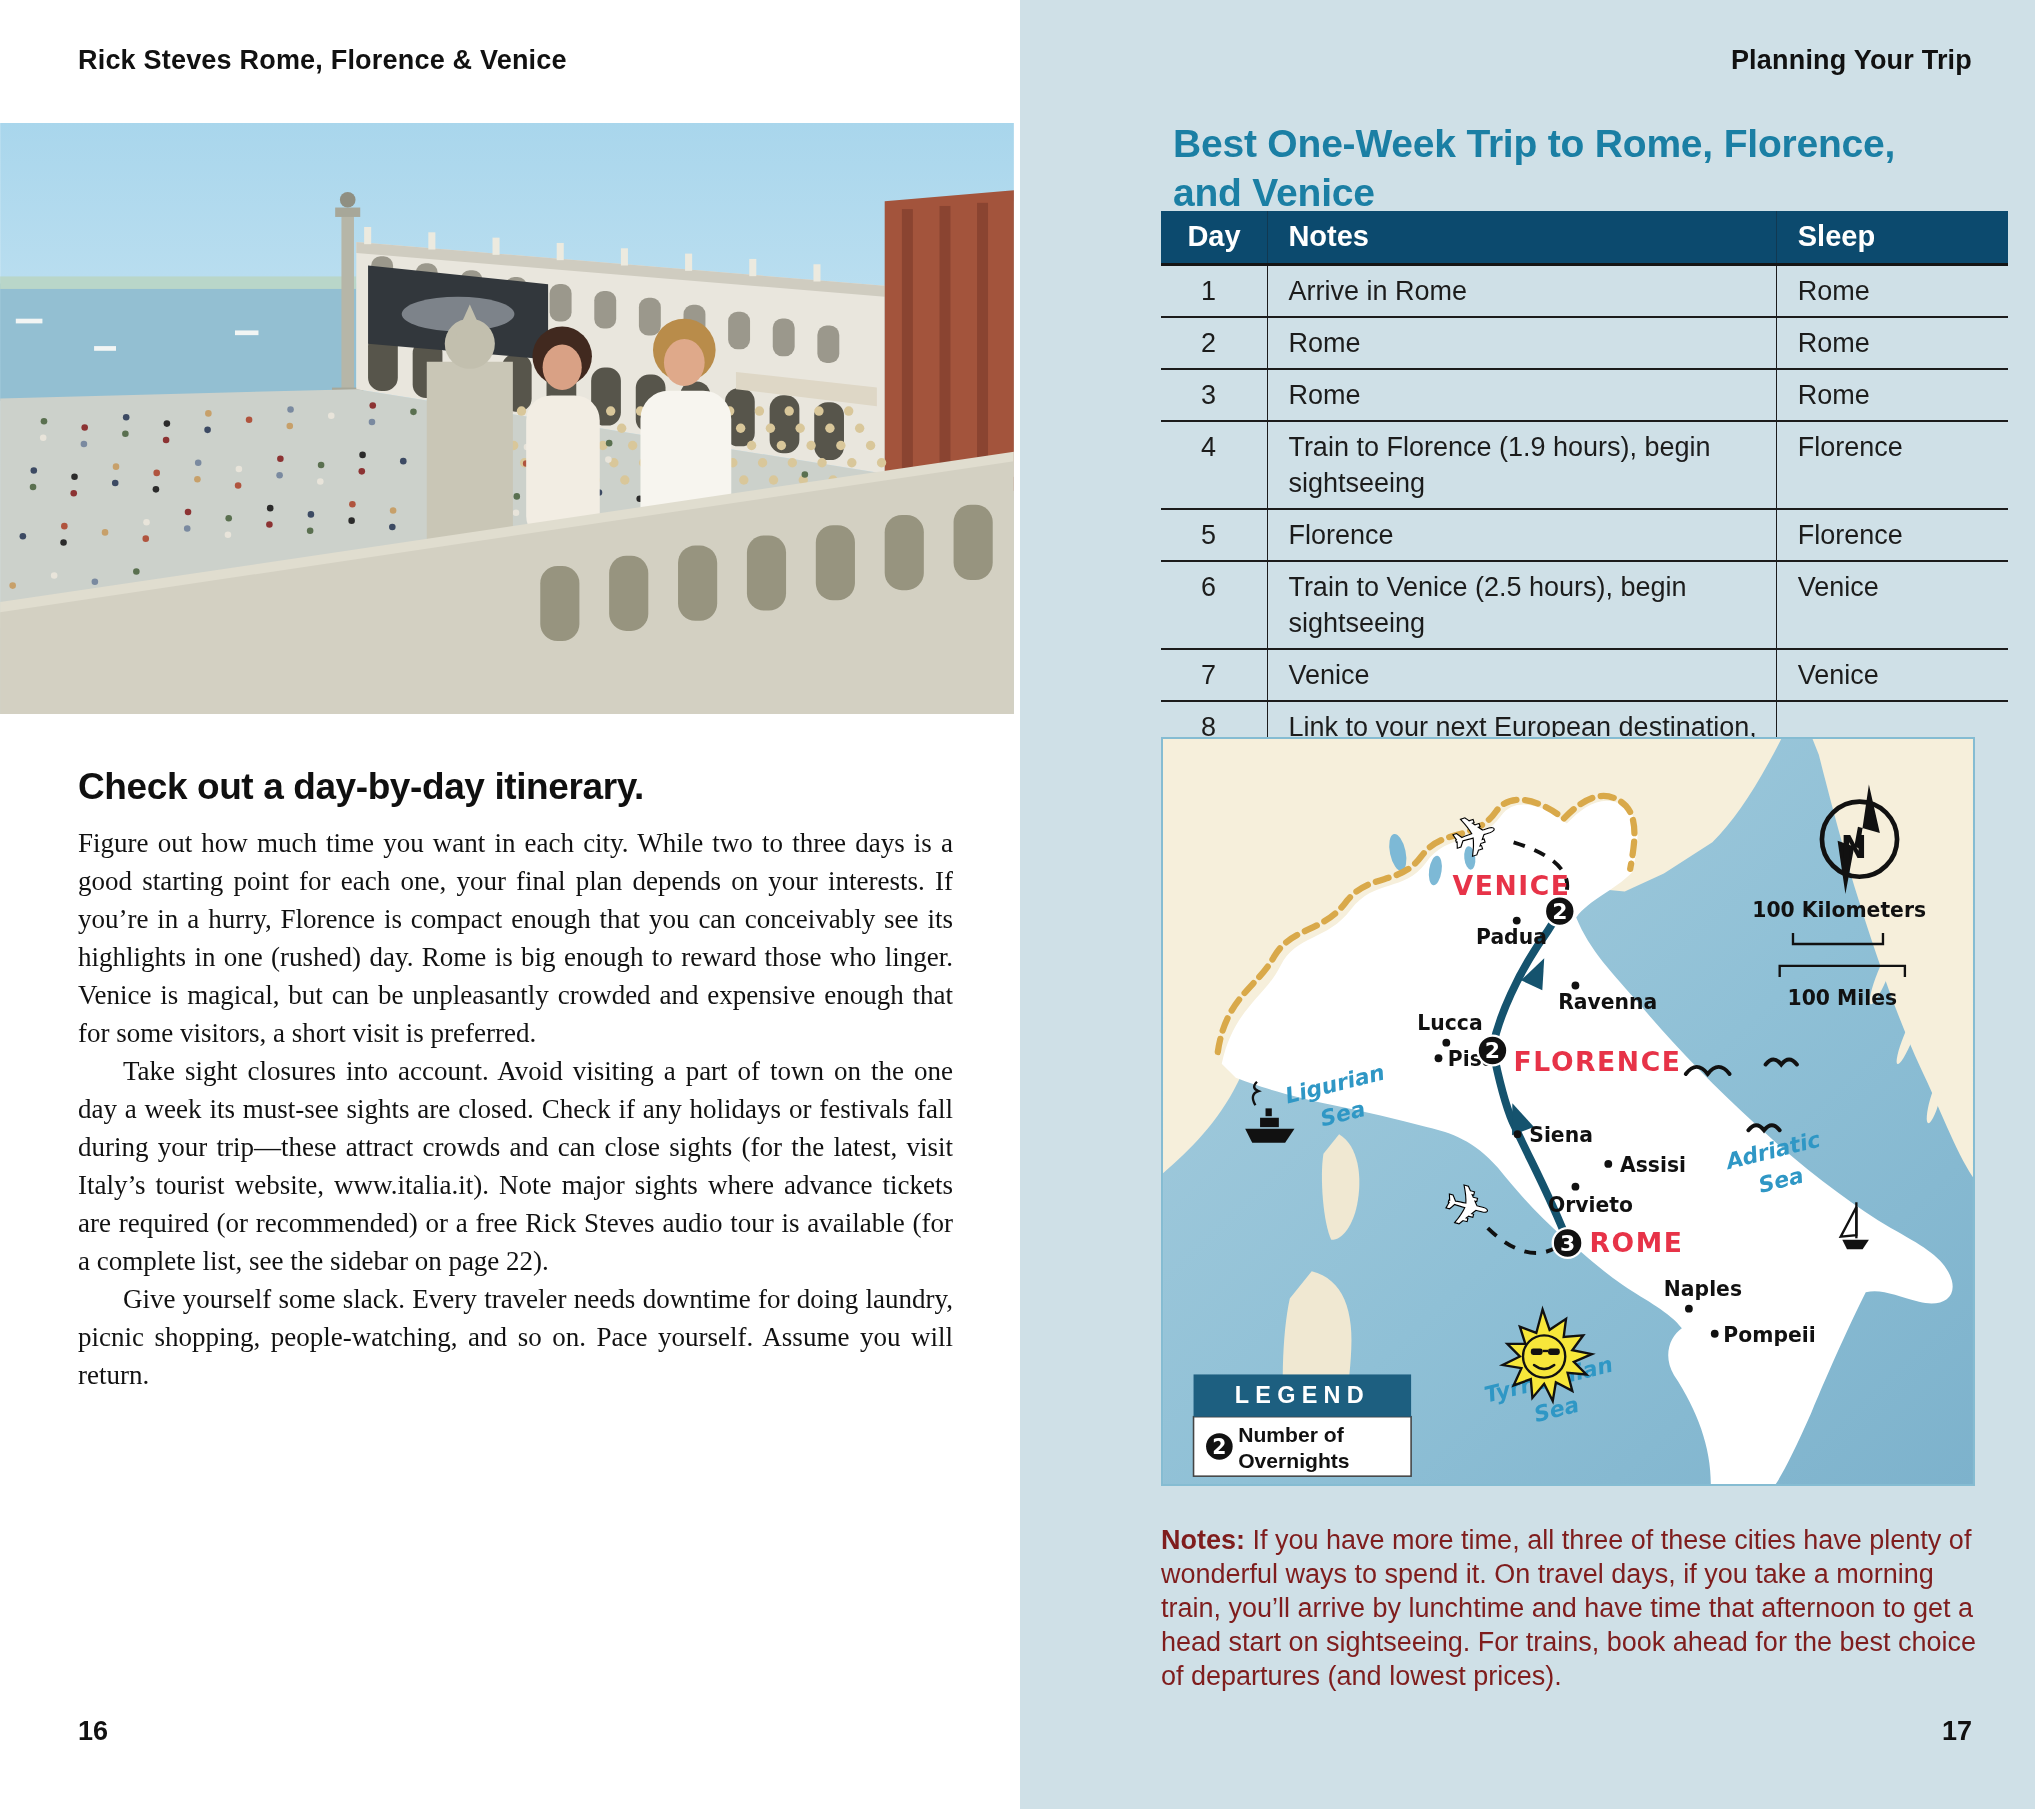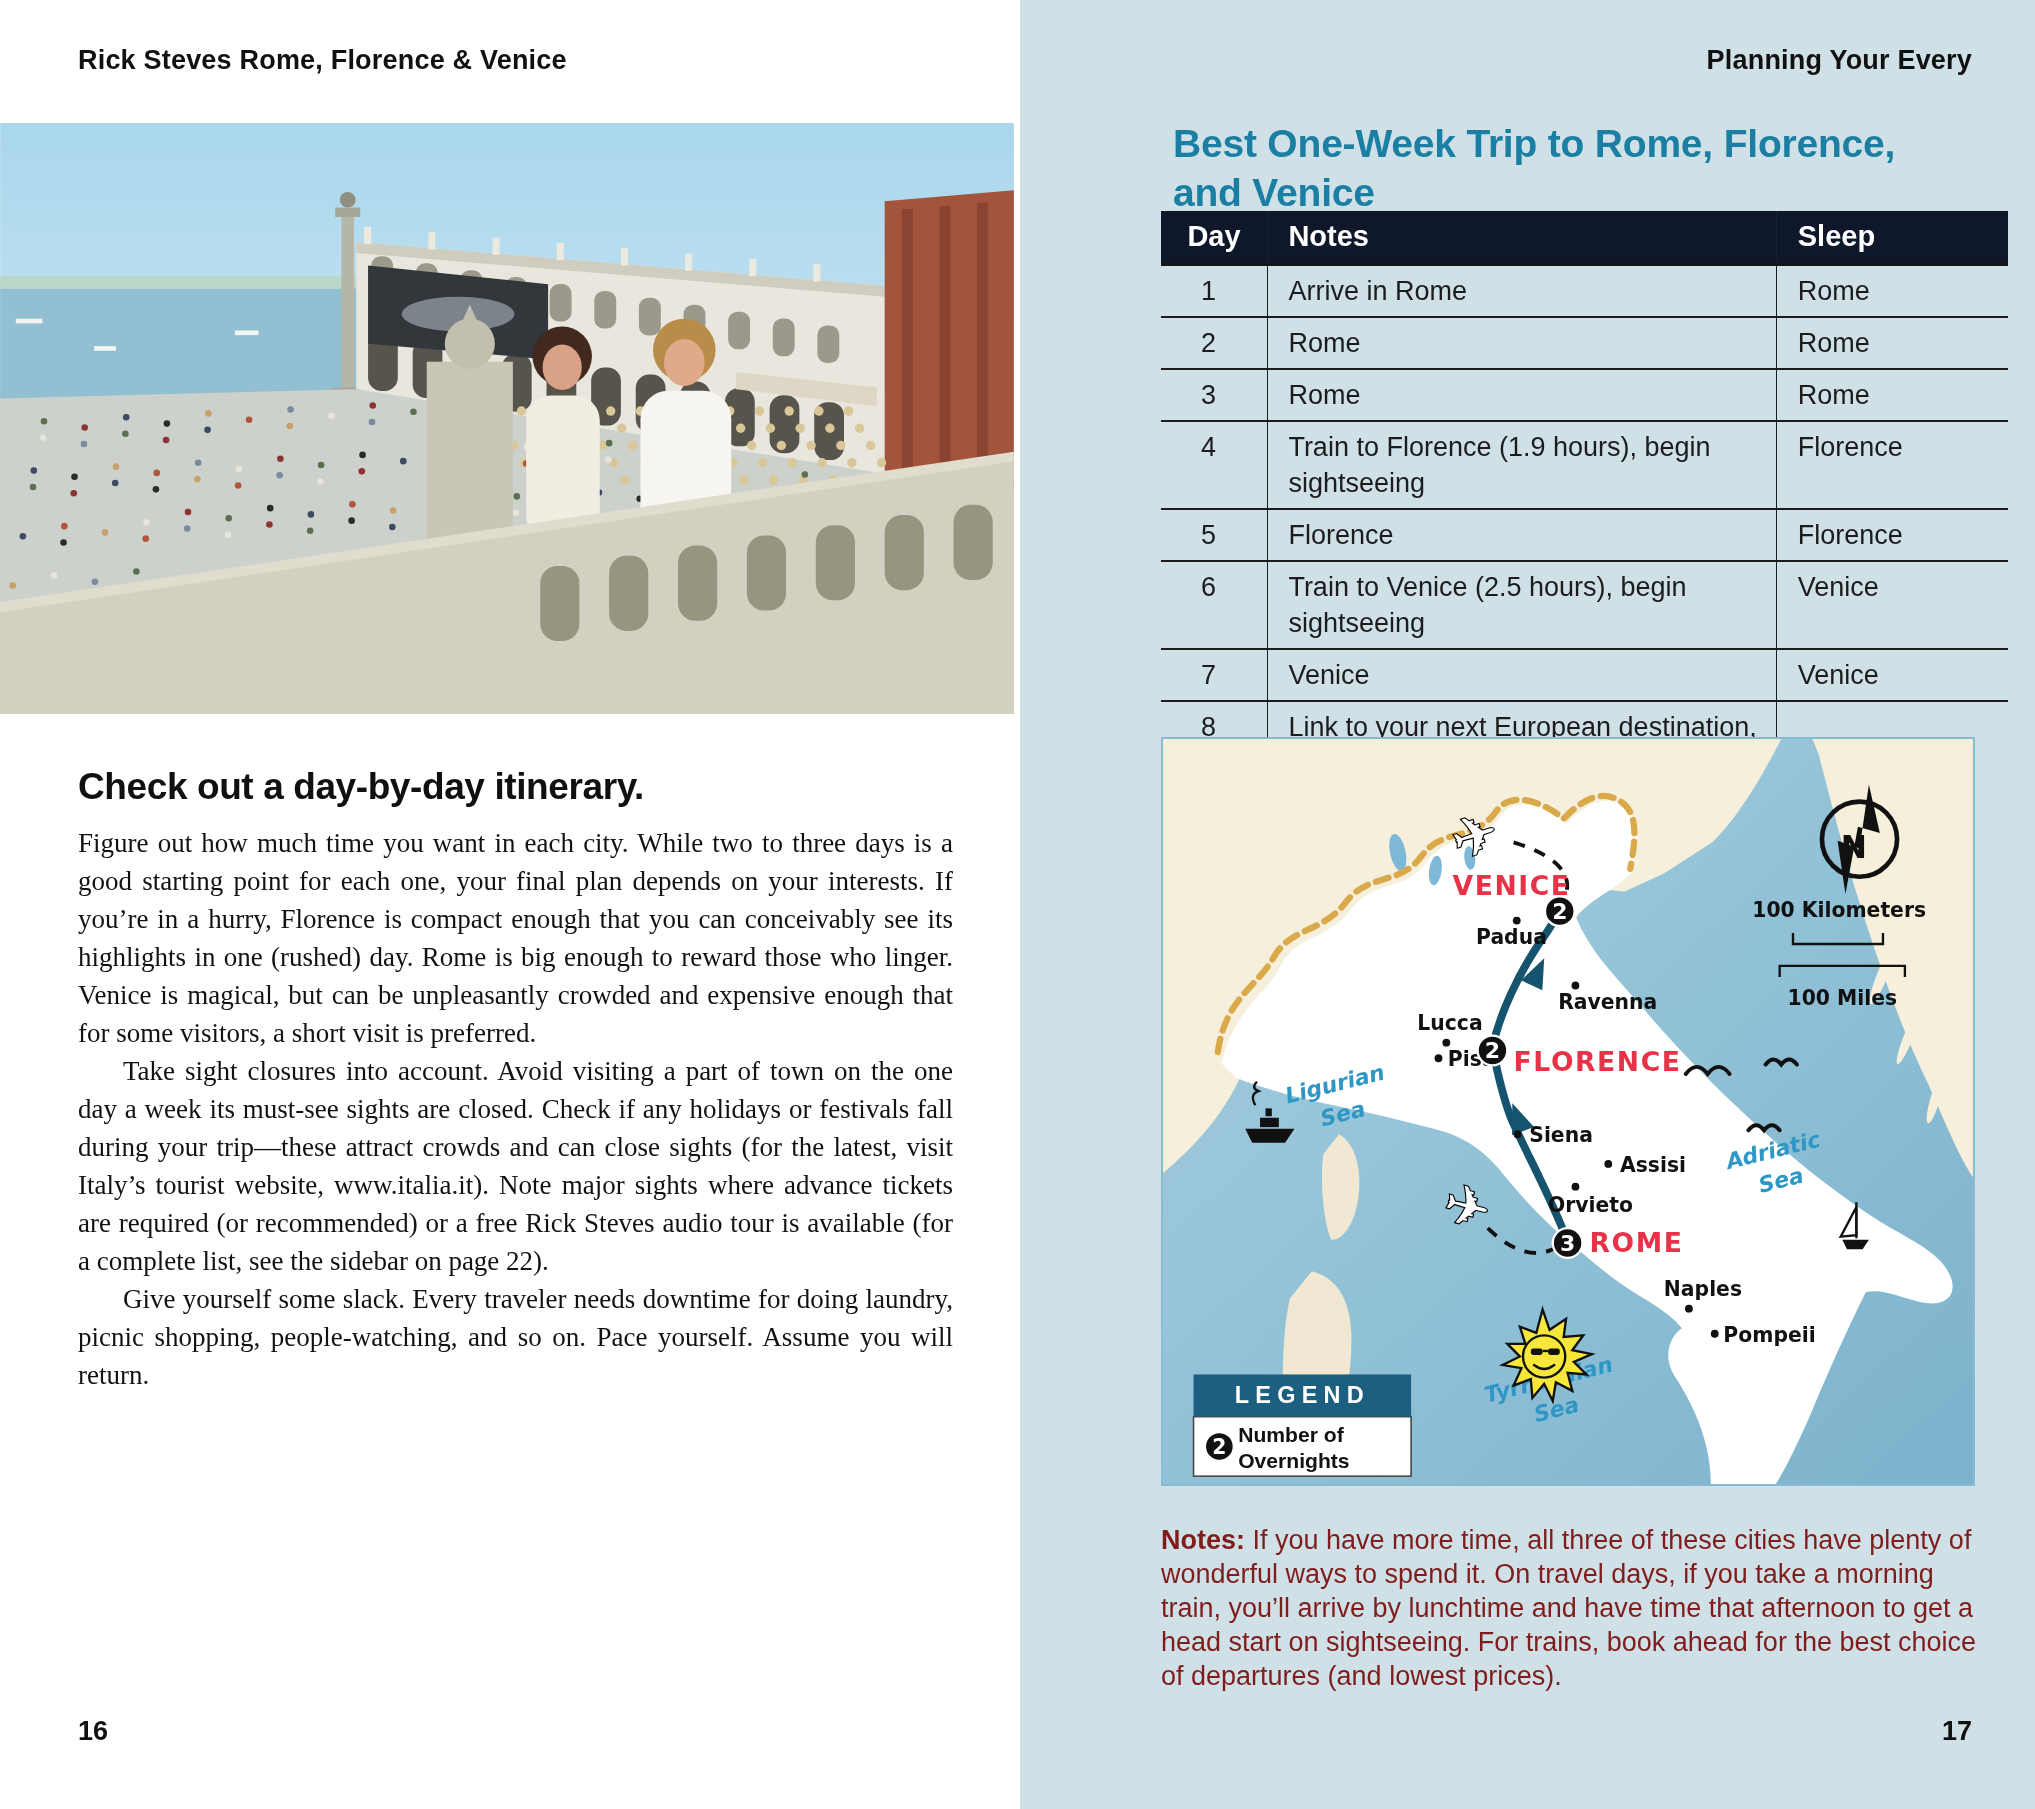--- a/index.html
+++ b/index.html
@@ -20,21 +20,21 @@
   #lp-body p{margin:0;}
   #lp-body p.indent{text-indent:45px;}
 
   .pagenum{position:absolute;top:1716px;font-size:27px;font-weight:bold;color:#111;}
   #lp-pagenum{left:78px;}
   #rp-pagenum{right:63px;}
 
   #rp-title{position:absolute;left:141px;top:119px;font-size:39px;line-height:49px;font-weight:bold;color:#1b7fa4;letter-spacing:-0.2px;margin-left:12px;}
 
   #itin-table{position:absolute;left:141px;top:211px;width:803px;border-collapse:collapse;table-layout:fixed;}
-  #itin-table th{background:#0f172a;color:#fff;font-size:29px;font-weight:bold;text-align:left;
+  #itin-table th{background:#0c4a6e;color:#fff;font-size:29px;font-weight:bold;text-align:left;
     padding:9.4px 0 9.4px 20.4px;}
   #itin-table th.c-day{text-align:center;padding-left:0;width:106px;}
   #itin-table th.c-plan{width:488px;}
   #itin-table th.c-sleep{width:210px;}
   #itin-table thead tr{border-bottom:3.1px solid #151515;}
   #itin-table tbody tr{border-bottom:2.3px solid #1c1c1c;}
   #itin-table tbody tr:last-child{border-bottom:none;}
   #itin-table td{font-size:27px;line-height:36px;color:#1c1c1c;padding:7px 11px 7px 20.4px;vertical-align:top;}
   #itin-table td.c-day{text-align:center;padding-left:0;}
   #itin-table .vline{border-left:1.6px solid #1c1c1c;}
@@ -316,21 +316,21 @@
     <p>Figure out how much time you want in each city. While two to three days is a good starting point for each one, your final plan depends on your interests. If you’re in a hurry, Florence is compact enough that you can conceivably see its highlights in one (rushed) day. Rome is big enough to reward those who linger. Venice is magical, but can be unpleasantly crowded and expensive enough that for some visitors, a short visit is preferred.</p>
     <p class="indent">Take sight closures into account. Avoid visiting a part of town on the one day a week its must-see sights are closed. Check if any holidays or festivals fall during your trip—these attract crowds and can close sights (for the latest, visit Italy’s tourist website, www.italia.it). Note major sights where advance tickets are required (or recommended) or a free Rick Steves audio tour is available (for a complete list, see the sidebar on page 22).</p>
     <p class="indent">Give yourself some slack. Every traveler needs downtime for doing laundry, picnic shopping, people-watching, and so on. Pace yourself. Assume you will return.</p>
   </div>
 
   <div class="pagenum" id="lp-pagenum">16</div>
 </div>
 
 <div class="page" id="page-right">
 
-  <div class="runhead" id="rp-header">Planning Your Every</div>
+  <div class="runhead" id="rp-header">Planning Your Trip</div>
 
   <div id="rp-title">
     <div>Best One-Week Trip to Rome, Florence,</div>
     <div>and Venice</div>
   </div>
 
   <table id="itin-table">
     <thead>
       <tr>
         <th class="c-day">Day</th>

